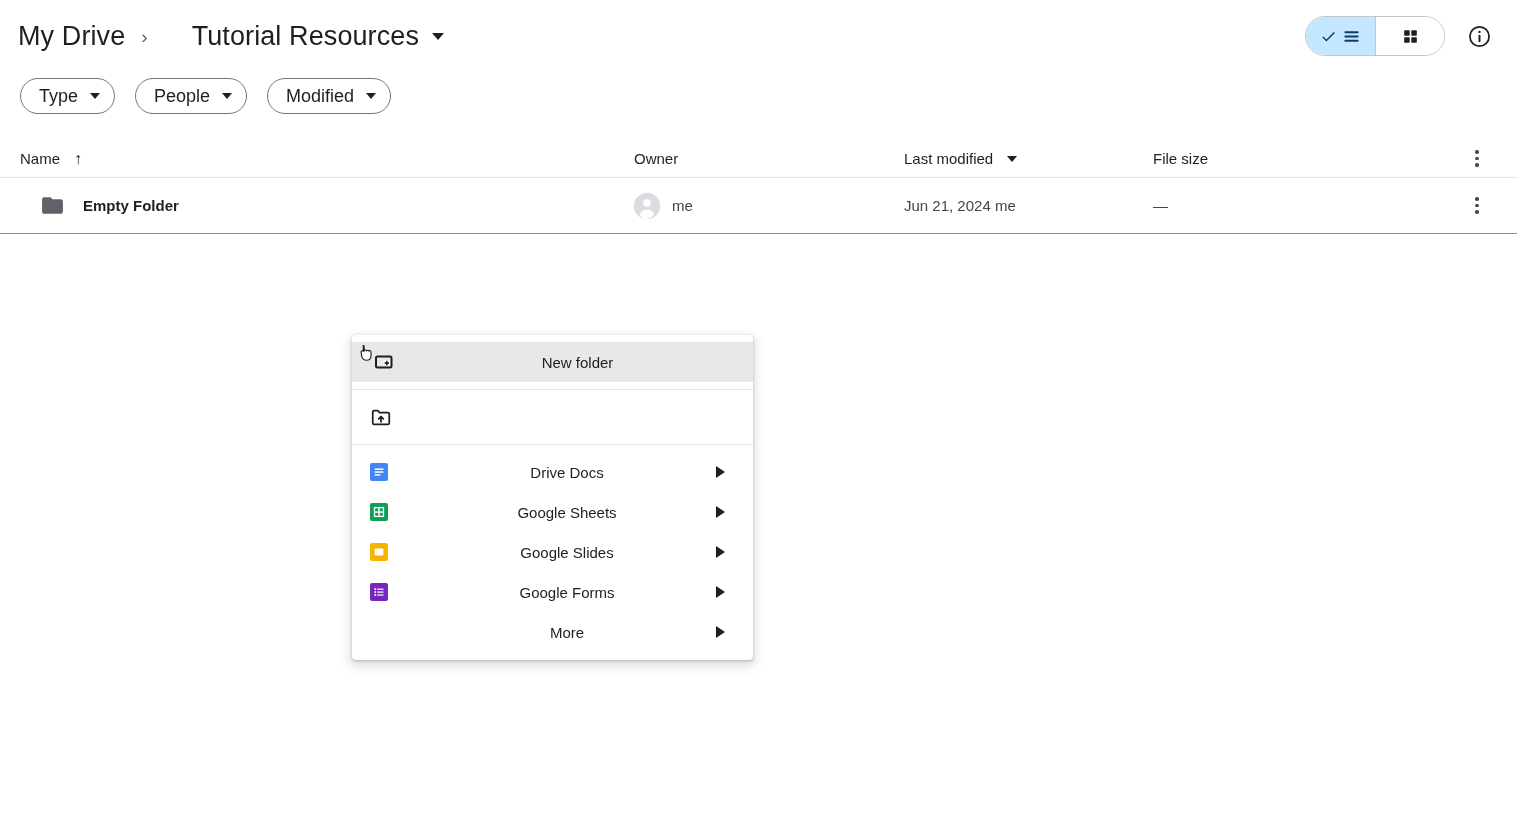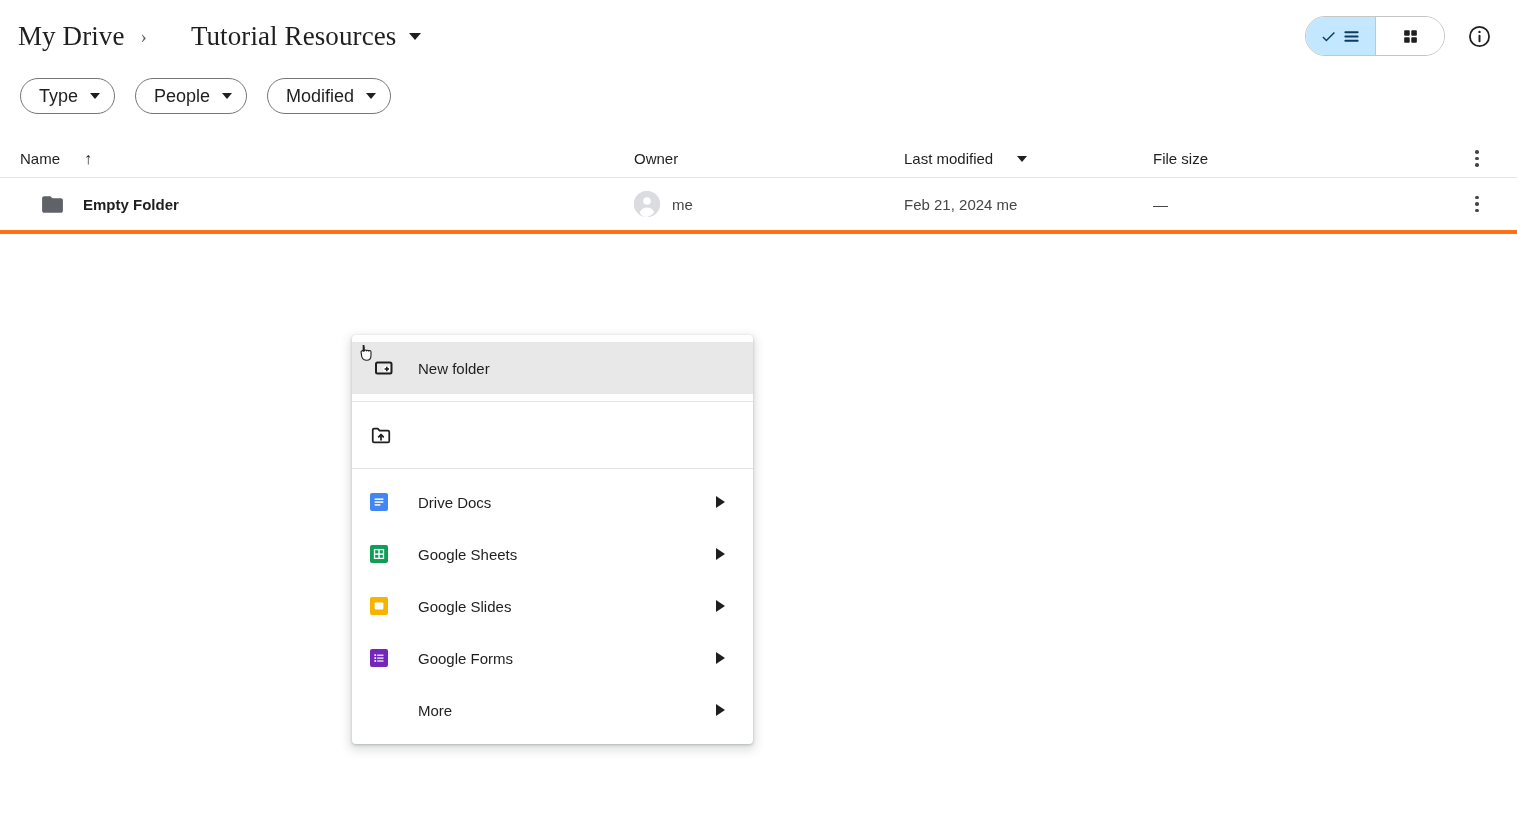--- a/index.html
+++ b/index.html
@@ -13,21 +13,20 @@
     overflow: hidden;
   }
 
   
   .topbar {
     position: relative;
     height: 72px;
     display: flex;
     align-items: center;
     padding: 8px 18px;
-    font-family: Liberation Serif, serif;
   }
   .breadcrumb { display: flex; align-items: center; }
   .crumb-root {
     font-size: 27px;
     color: #1f1f1f;
     letter-spacing: .1px;
     line-height: 1;
     cursor: pointer;
   }
   .crumb-sep {
@@ -118,34 +117,34 @@
 
   
   .table { margin-top: 26px; }
   .row {
     display: flex;
     align-items: center;
     height: 56px;
     padding: 0 20px;
   }
   .head-row { height: 38px; border-bottom: 1px solid #e3e3e3; }
-  .file-row { height: 56px; border-bottom: 4px solid #f97316; cursor: pointer; }
+  .file-row { height: 56px; border-bottom: 1px solid #f97316; cursor: pointer; }
 
   .col-name   { flex: 0 0 614px; display: flex; align-items: center; }
   .col-owner  { flex: 0 0 270px; display: flex; align-items: center; }
   .col-mod    { flex: 0 0 249px; display: flex; align-items: center; }
   .col-size   { flex: 1 1 auto;  display: flex; align-items: center; }
   .col-menu   { flex: 0 0 40px;  display: flex; align-items: center; justify-content: center; }
 
   .hcell {
     font-size: 15px;
     color: #1f1f1f;
     display: flex;
     align-items: center;
-    gap: 24px;
+    gap: 14px;
     cursor: pointer;
   }
   .sort-arrow { font-size: 16px; color: #1f1f1f; line-height: 1; }
   .hcaret {
     width: 0; height: 0;
     border-left: 5px solid transparent;
     border-right: 5px solid transparent;
     border-top: 6px solid #1f1f1f;
   }
 
@@ -179,28 +178,29 @@
     left: 352px;
     top: 335px;
     width: 401px;
     background: #ffffff;
     border-radius: 4px;
     box-shadow: 0 1px 3px rgba(60,64,67,.30), 0 4px 10px 3px rgba(60,64,67,.15);
     padding: 7px 0 8px 0;
     z-index: 50;
   }
   .ctx-item {
-    height: 52px;
+    height: 40px;
     display: flex;
     align-items: center;
     padding: 0 16px 0 18px;
     font-size: 15px;
     color: #1f1f1f;
     cursor: pointer;
     position: relative;
+    text-align: center;
   }
   .ctx-item.highlight { background: #e8e8e8; }
   .ctx-icon {
     width: 26px;
     margin-right: 22px;
     display: flex;
     align-items: center;
     justify-content: flex-start;
     flex: none;
   }
@@ -328,21 +328,21 @@
       <span class="avatar">
         <svg width="26" height="26" viewBox="0 0 24 24">
           <circle cx="12" cy="12" r="12" fill="#dadce0"></circle>
           <circle cx="12" cy="9.2" r="3.5" fill="#ffffff"></circle>
           <path d="M5.3 19.8c1.1-3 3.7-4.6 6.7-4.6s5.6 1.6 6.7 4.6A11.9 11.9 0 0 1 12 24c-2.6 0-5-.8-6.7-4.2z" fill="#ffffff"></path>
         </svg>
       </span>
       <span class="cell-text">me</span>
     </div>
     <div class="col-mod">
-      <span class="cell-text">Feb 21, 2024 me</span>
+      <span class="cell-text">Jun 21, 2024 me</span>
     </div>
     <div class="col-size">
       <span class="size-dash">—</span>
     </div>
     <div class="col-menu">
       <span class="kebab">
           <i></i>
           <i></i>
           <i></i>
         </span>

